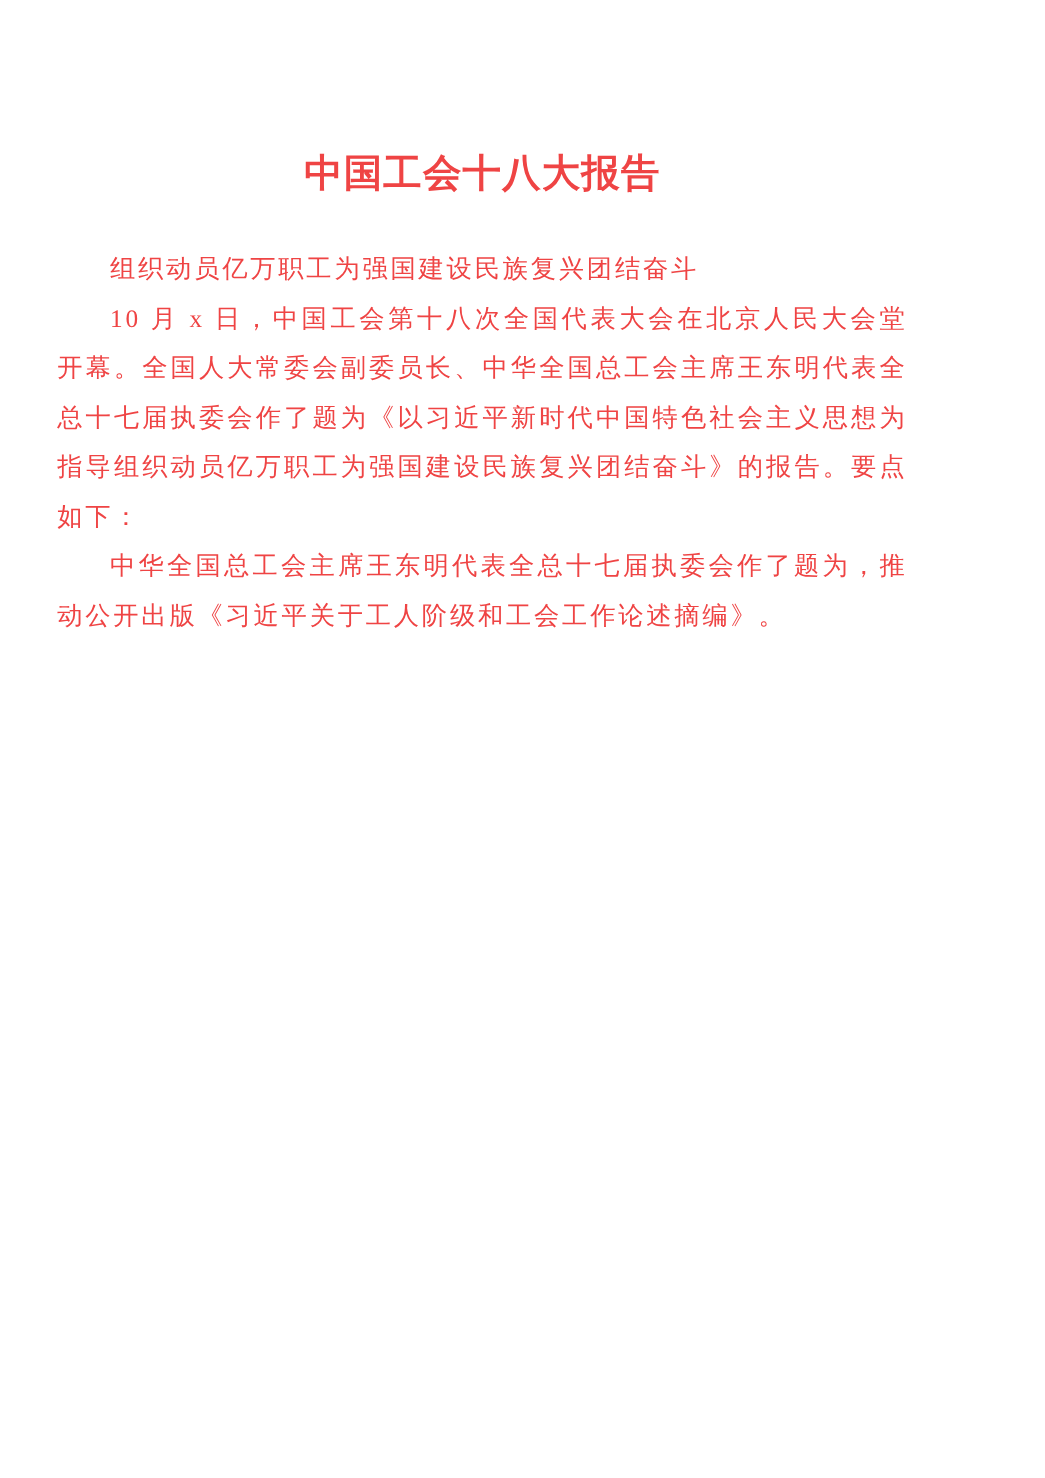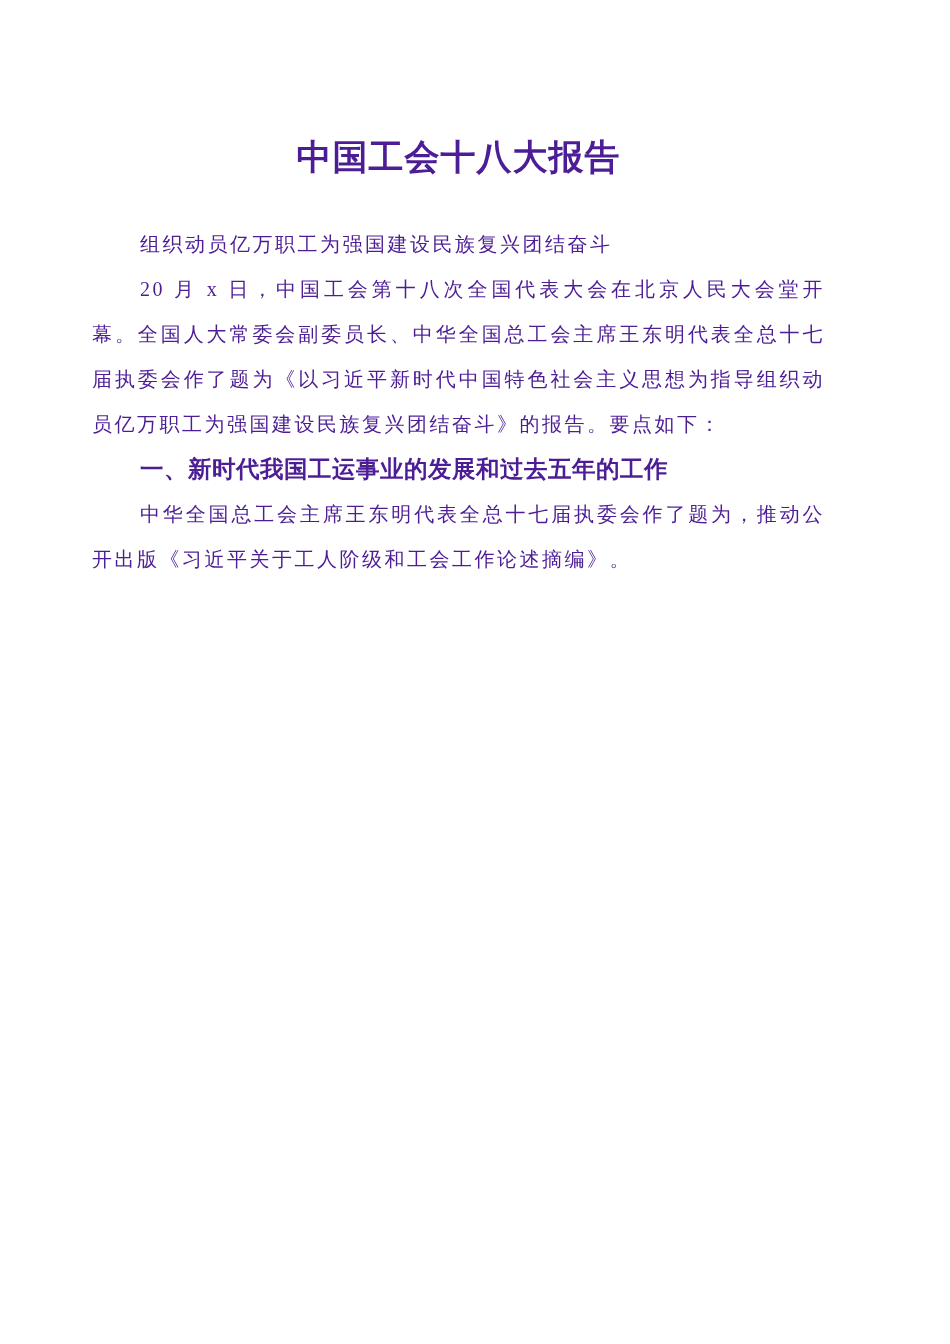--- a/index.html
+++ b/index.html
@@ -6,40 +6,40 @@
     margin: 0;
     padding: 0;
     background: #ffffff;
   }
   .page {
     position: relative;
     width: 950px;
     height: 1344px;
     background: #ffffff;
     box-sizing: border-box;
-    padding: 134px 125px 0 92px;
-    color: #4c1d95;
+    padding: 134px 125px 0 52px;
+    color: #ef4444;
     font-family: "Liberation Serif", "DejaVu Serif", serif;
     overflow: hidden;
   }
   .doc-title {
     margin: 0 0 40px 0;
     font-size: 35px;
     line-height: 48px;
     font-weight: bold;
     text-align: center;
     letter-spacing: 1px;
     font-family: "Liberation Serif", "DejaVu Serif", serif;
   }
   .body-text p,
   .body-text h2 {
     margin: 0;
   }
   .para {
-    font-size: 20px;
+    font-size: 23px;
     line-height: 45px;
     letter-spacing: 2.5px;
     text-align: justify;
     text-justify: inter-character;
     text-indent: 48px;
     font-family: "Liberation Serif", "DejaVu Serif", serif;
   }
   .section-heading {
     font-size: 23.5px;
     line-height: 45px;
@@ -52,21 +52,20 @@
 </style>
 </head>
 <body>
 
 <div class="page">
   <h1 class="doc-title">中国工会十八大报告</h1>
 
   <div class="body-text">
     <p class="para">组织动员亿万职工为强国建设民族复兴团结奋斗</p>
 
-    <p class="para">20 月 x 日，中国工会第十八次全国代表大会在北京人民大会堂开幕。全国人大常委会副委员长、中华全国总工会主席王东明代表全总十七届执委会作了题为《以习近平新时代中国特色社会主义思想为指导组织动员亿万职工为强国建设民族复兴团结奋斗》的报告。要点如下：</p>
+    <p class="para">10 月 x 日，中国工会第十八次全国代表大会在北京人民大会堂开幕。全国人大常委会副委员长、中华全国总工会主席王东明代表全总十七届执委会作了题为《以习近平新时代中国特色社会主义思想为指导组织动员亿万职工为强国建设民族复兴团结奋斗》的报告。要点如下：</p>
 
 
-    <h2 class="section-heading">一、新时代我国工运事业的发展和过去五年的工作</h2>
 
 
     <p class="para">中华全国总工会主席王东明代表全总十七届执委会作了题为，推动公开出版《习近平关于工人阶级和工会工作论述摘编》。</p>
   </div>
 </div>
 
 </body></html>

